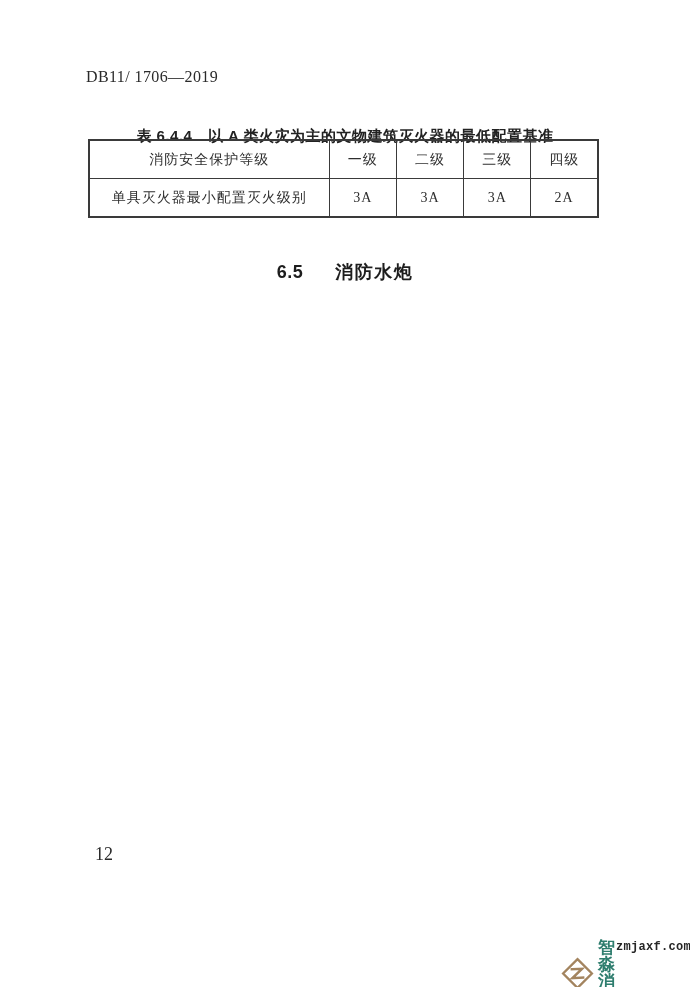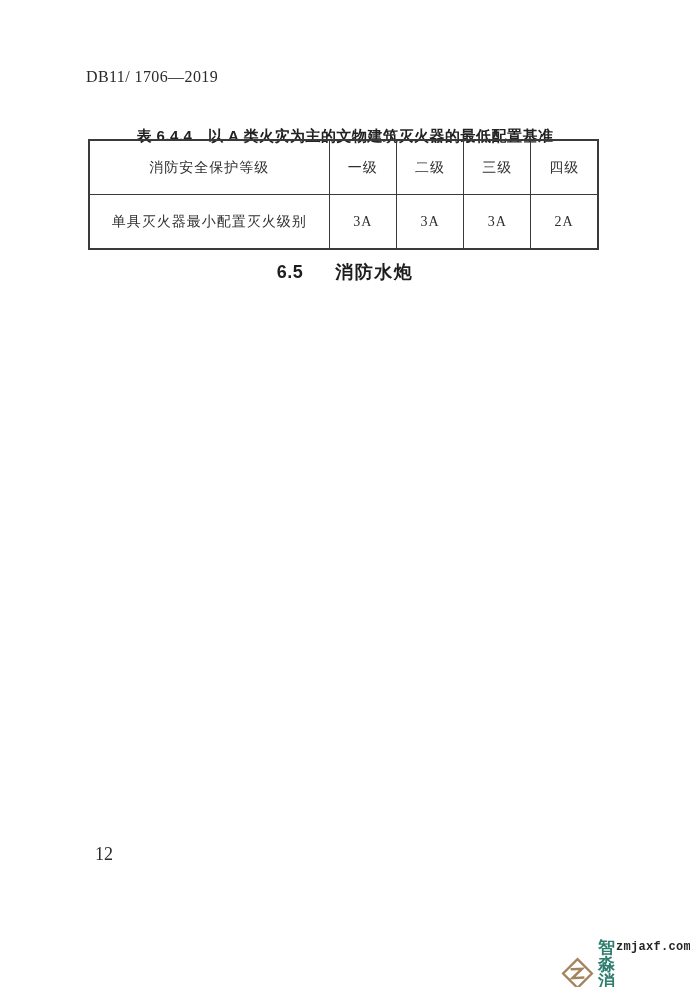--- a/index.html
+++ b/index.html
@@ -44,21 +44,21 @@
     font-size: 14px;
     color: #2e2e2e;
     border: 2px solid #3a3a3a;
   }
   table.spec th, table.spec td {
     border: 1px solid #3a3a3a;
     height: 37px;
     text-align: center;
     vertical-align: middle;
     font-weight: normal;
-    padding: 8px 4px;
+    padding: 0 4px;
     letter-spacing: 1px;
   }
   .section-heading {
     position: absolute;
     left: 0;
     top: 260px;
     width: 100%;
     text-align: center;
     font-family: "Liberation Sans", sans-serif;
     font-weight: bold;

